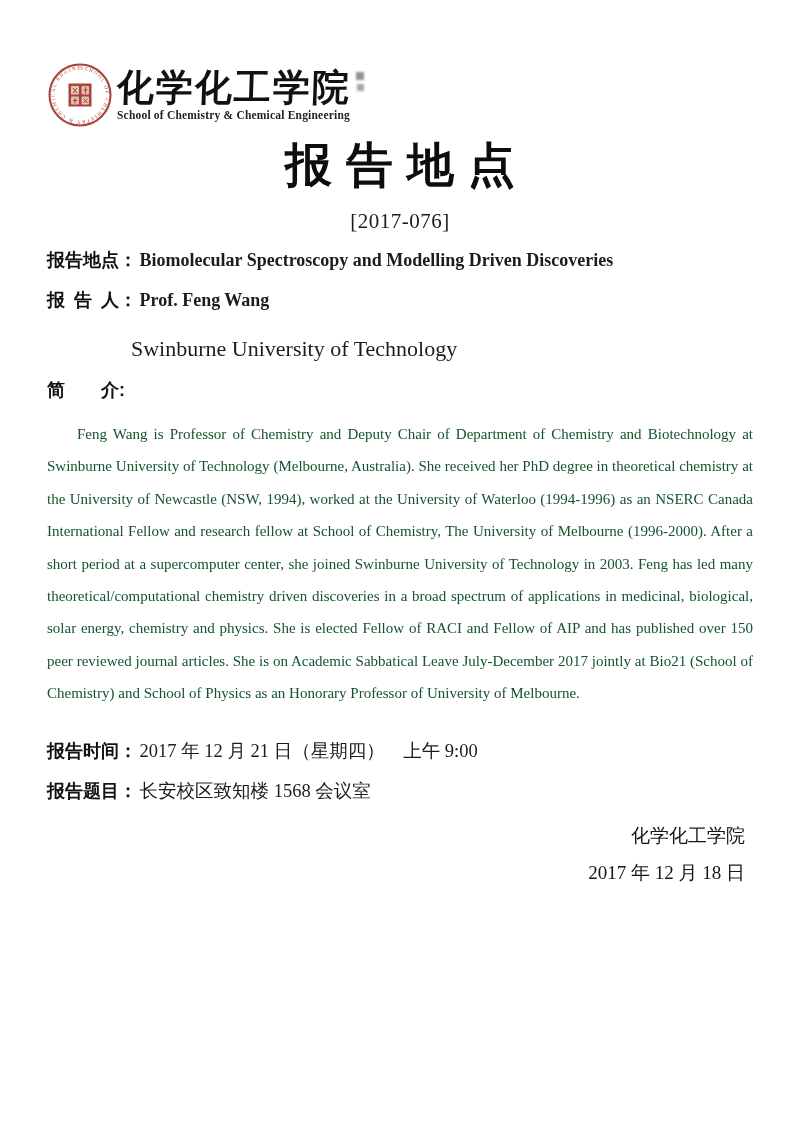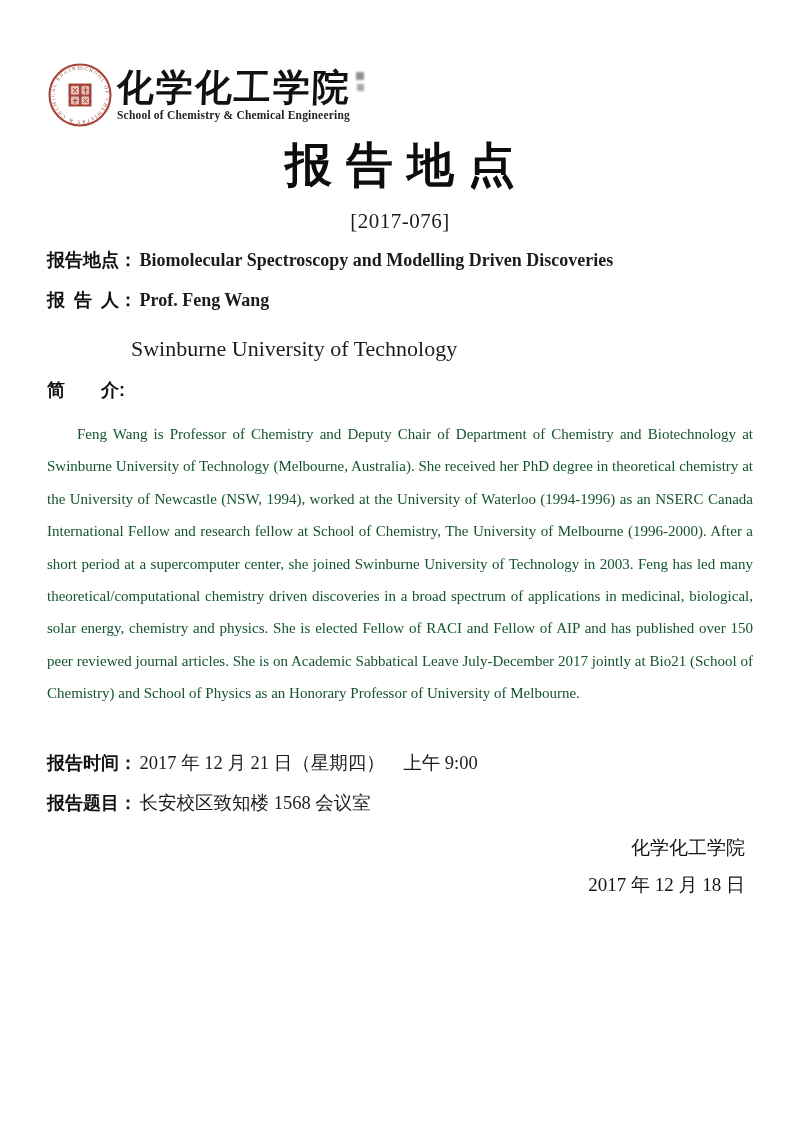--- a/index.html
+++ b/index.html
@@ -107,21 +107,21 @@
     margin-top: 14px;
     font-size: 15px;
     line-height: 32.4px;
     text-align: justify;
     text-indent: 30px;
     color: #14532d;
   }
 
   
   .meta { margin-top: 9px; line-height: 31px; font-size: 18px; }
-  .meta.first { margin-top: 38px; }
+  .meta.first { margin-top: 26px; }
   .meta .meta-value { font-size: 18.5px; }
 
   
   .signature {
     margin-top: 10px;
     text-align: right;
     padding-right: 8px;
     font-size: 19px;
     line-height: 37px;
     color: #151515;

